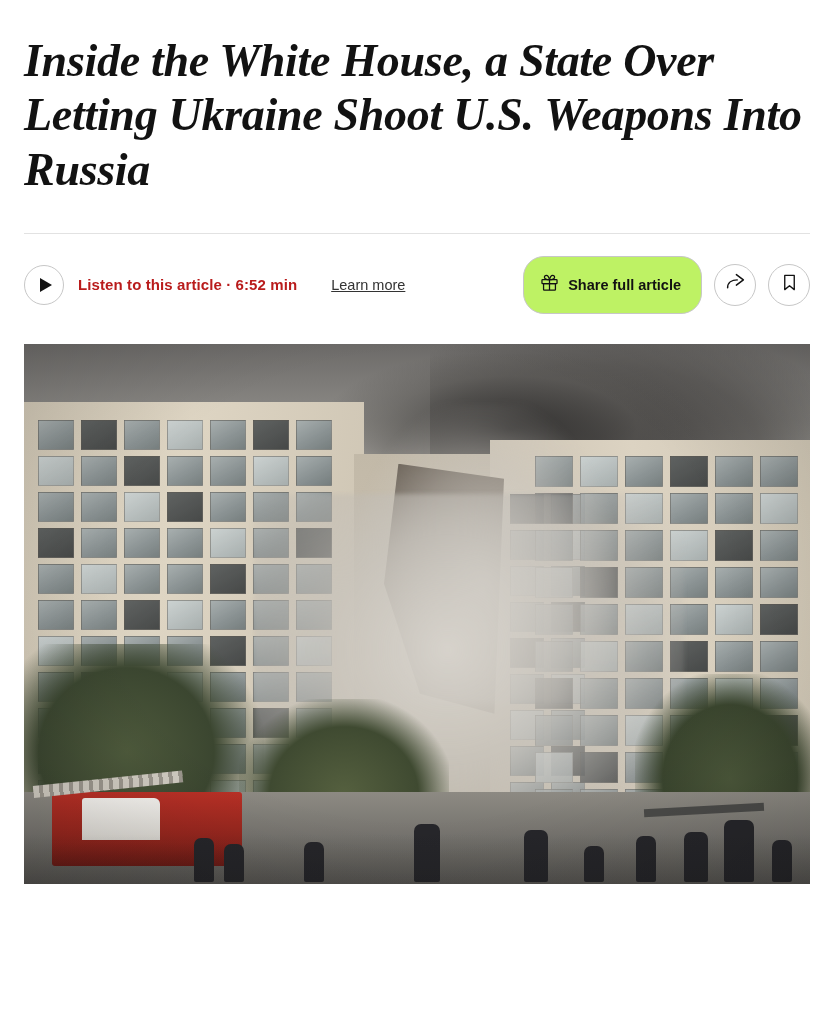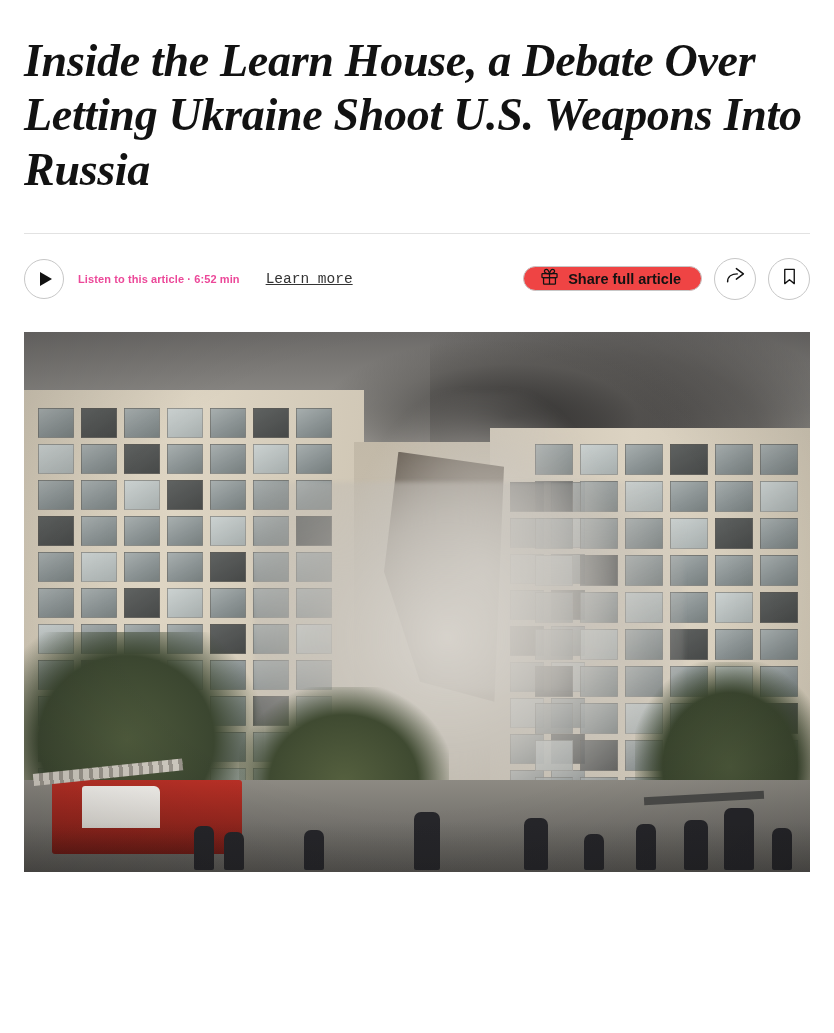--- a/index.html
+++ b/index.html
@@ -68,49 +68,49 @@
   .play-triangle {
     width: 0;
     height: 0;
     border-left: 12px solid #121212;
     border-top: 7.5px solid transparent;
     border-bottom: 7.5px solid transparent;
     margin-left: 3px;
   }
   .listen-text {
     font-family: "Liberation Sans", sans-serif;
-    font-size: 11px;
+    font-size: 15px;
     font-weight: 700;
-    color: #ec4899;
+    color: #b91c1c;
     letter-spacing: 0.1px;
     white-space: nowrap;
   }
   .learn-more {
-    font-family: Liberation Mono, monospace;
+    font-family: Liberation Sans, sans-serif;
     font-size: 14.5px;
     color: #333;
     text-decoration: underline;
-    margin-left: 12px;
+    margin-left: 20px;
     cursor: pointer;
     white-space: nowrap;
   }
   .audio-right {
     display: flex;
     align-items: center;
     gap: 12px;
   }
   .share-pill {
     display: flex;
     align-items: center;
     gap: 9px;
-    height: 25px;
+    height: 58px;
     padding: 0 20px 0 16px;
     border: 1px solid #c7c7c7;
     border-radius: 21px;
-    background: #ef4444;
+    background: #bef264;
     cursor: pointer;
   }
   .share-pill-label {
     font-family: "Liberation Sans", sans-serif;
     font-size: 14.5px;
     font-weight: 700;
     color: #121212;
     white-space: nowrap;
   }
   .round-btn {
@@ -290,21 +290,21 @@
   .vignette {
     position: absolute; inset: 0;
     background: radial-gradient(ellipse at 50% 45%, rgba(0,0,0,0) 55%, rgba(0,0,0,.14) 100%);
   }
 </style>
 </head>
 <body>
 
 <div class="article">
 
-  <h1 class="headline">Inside the Learn House, a Debate Over Letting Ukraine Shoot U.S. Weapons Into Russia</h1>
+  <h1 class="headline">Inside the White House, a State Over Letting Ukraine Shoot U.S. Weapons Into Russia</h1>
 
 
   <hr class="divider">
 
   <div class="audio-bar">
 
     <div class="audio-left">
       <div class="play-button">
         <span class="play-triangle"></span>
       </div>

